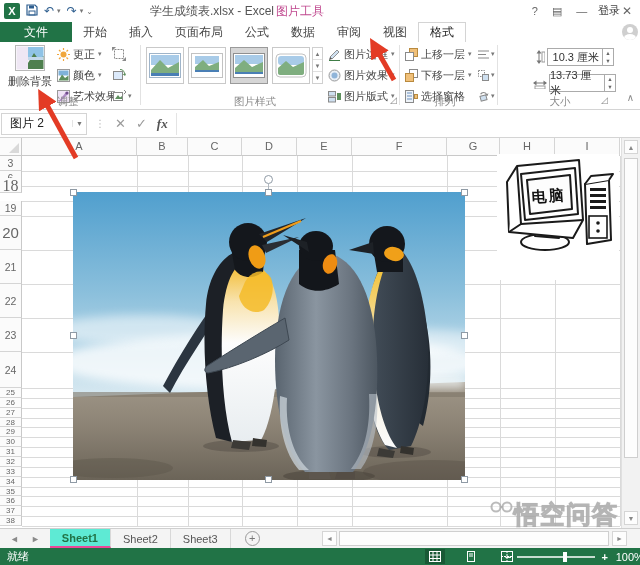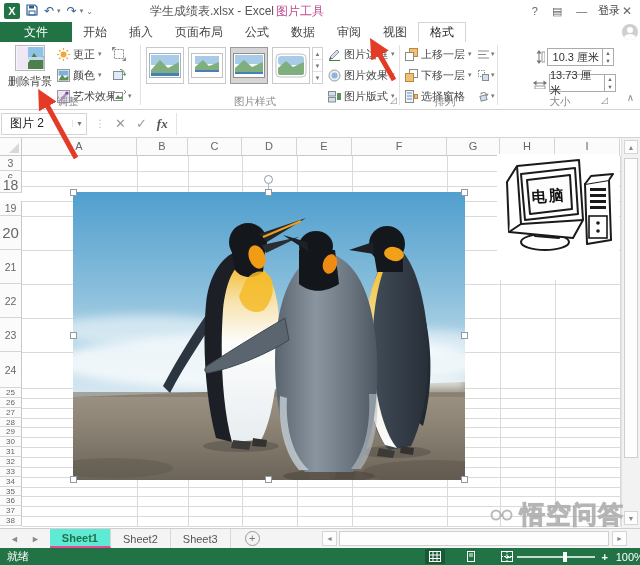--- a/index.html
+++ b/index.html
@@ -120,21 +120,21 @@
   .viewicons { position:absolute; left:425px; display:flex; gap:16px; align-items:center; height:17px; }
   .vico { width:20px; height:15px; display:flex; align-items:center; justify-content:center; }
   .vico.active { background:rgba(0,0,0,.22); }
   .zoomctl { position:absolute; left:505px; display:flex; align-items:center; gap:6px; height:17px; }
   .ztrack { position:relative; width:78px; height:2px; background:rgba(255,255,255,.75); }
   .zthumb { position:absolute; left:46px; top:-4px; width:4px; height:10px; background:#fff; }
   .zpct { width:34px; text-align:right; padding-right:4px; }
 
   
   .annot { position:absolute; left:0; top:0; width:640px; height:565px; z-index:40; pointer-events:none; }
-  .watermark { position:absolute; left:490px; top:498px; z-index:30; display:flex; align-items:center; gap:6px;
+  .watermark { position:absolute; left:490px; top:498px; z-index:30; display:flex; align-items:flex-start; gap:0;
                pointer-events:none; }
   .watermark .wtext { font-size:25px; font-weight:bold; letter-spacing:1px; color:rgba(255,255,255,.72);
                       -webkit-text-stroke:1px rgba(150,150,150,.65); text-shadow:0 0 1px rgba(120,120,120,.5); }
 </style>
 </head>
 <body>
 
 <div class="stage">
 
   <div class="titlebar">
@@ -428,21 +428,21 @@
         <div class="colhdr" style="left: 447px; width: 53px;">G</div>
         <div class="gline" style="left: 500px; top: 18px; width: 1px; height: 370.04px;"></div>
         <div class="colhdr" style="left: 500px; width: 55px;">H</div>
         <div class="gline" style="left: 555px; top: 18px; width: 1px; height: 370.04px;"></div>
         <div class="colhdr" style="left: 555px; width: 65px;">I</div>
         <div class="gline" style="left: 620px; top: 18px; width: 1px; height: 370.04px;"></div>
         <div class="rowhdr" style="top: 18px; height: 15px; font-size: 10.5px; line-height: 15px;">3</div>
         <div class="gline" style="left: 22px; top: 33px; width: 598px; height: 1px;"></div>
         <div class="rowhdr" style="top: 33px; height: 15px; font-size: 10.5px; line-height: 15px;">6</div>
         <div class="gline" style="left: 22px; top: 48px; width: 598px; height: 1px;"></div>
-        <div class="rowhdr" style="top: 40px; height: 15px; font-size: 14px; line-height: 15px;">18</div>
+        <div class="rowhdr" style="top: 40px; height: 15px; font-size: 16px; line-height: 15px; font-family: Liberation Serif, serif;">18</div>
         <div class="gline" style="left: 22px; top: 63px; width: 598px; height: 1px;"></div>
         <div class="rowhdr" style="top: 63px; height: 15px; font-size: 10.5px; line-height: 15px;">19</div>
         <div class="gline" style="left: 22px; top: 78px; width: 598px; height: 1px;"></div>
         <div class="rowhdr" style="top: 78px; height: 34px; font-size: 15px; line-height: 34px;">20</div>
         <div class="gline" style="left: 22px; top: 112px; width: 598px; height: 1px;"></div>
         <div class="rowhdr" style="top: 112px; height: 34px; font-size: 10.5px; line-height: 34px;">21</div>
         <div class="gline" style="left: 22px; top: 146px; width: 598px; height: 1px;"></div>
         <div class="rowhdr" style="top: 146px; height: 34px; font-size: 10.5px; line-height: 34px;">22</div>
         <div class="gline" style="left: 22px; top: 180px; width: 598px; height: 1px;"></div>
         <div class="rowhdr" style="top: 180px; height: 34px; font-size: 10.5px; line-height: 34px;">23</div>

